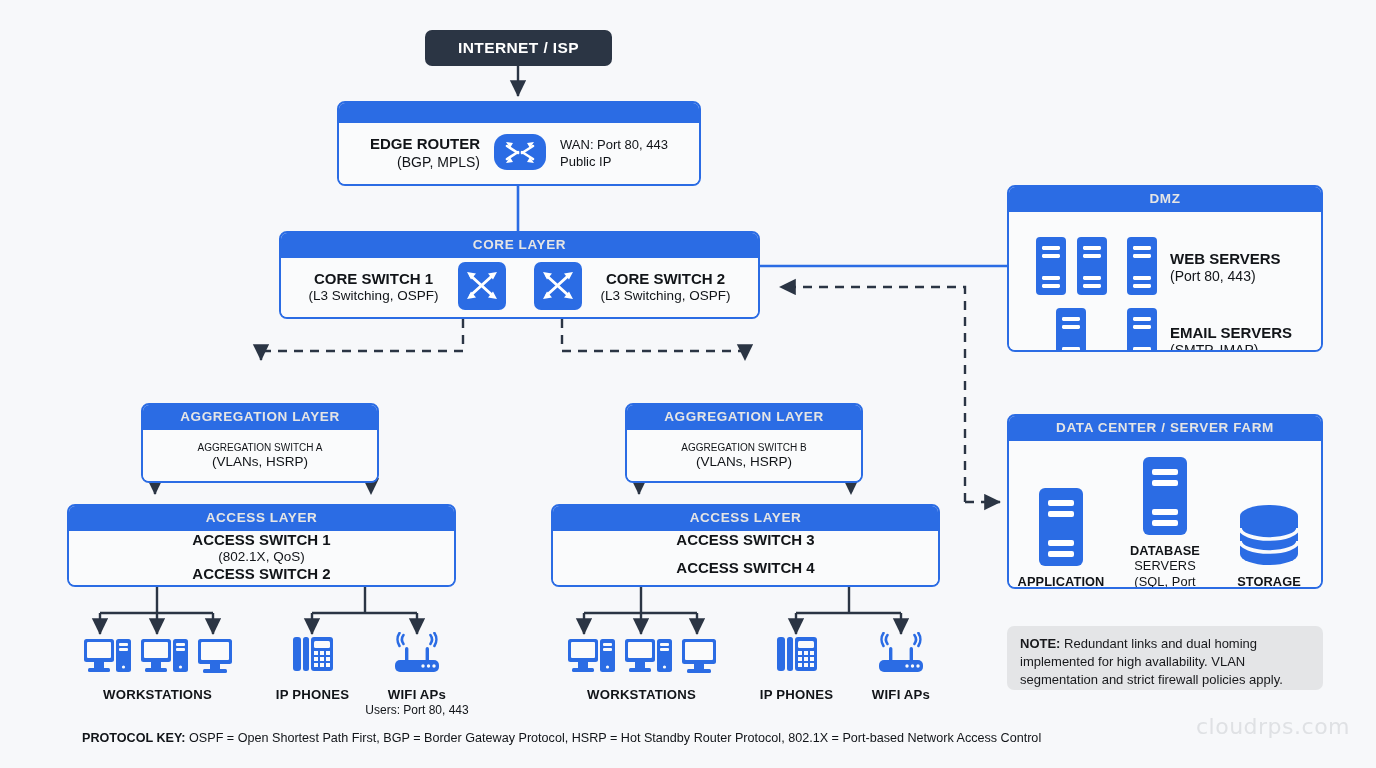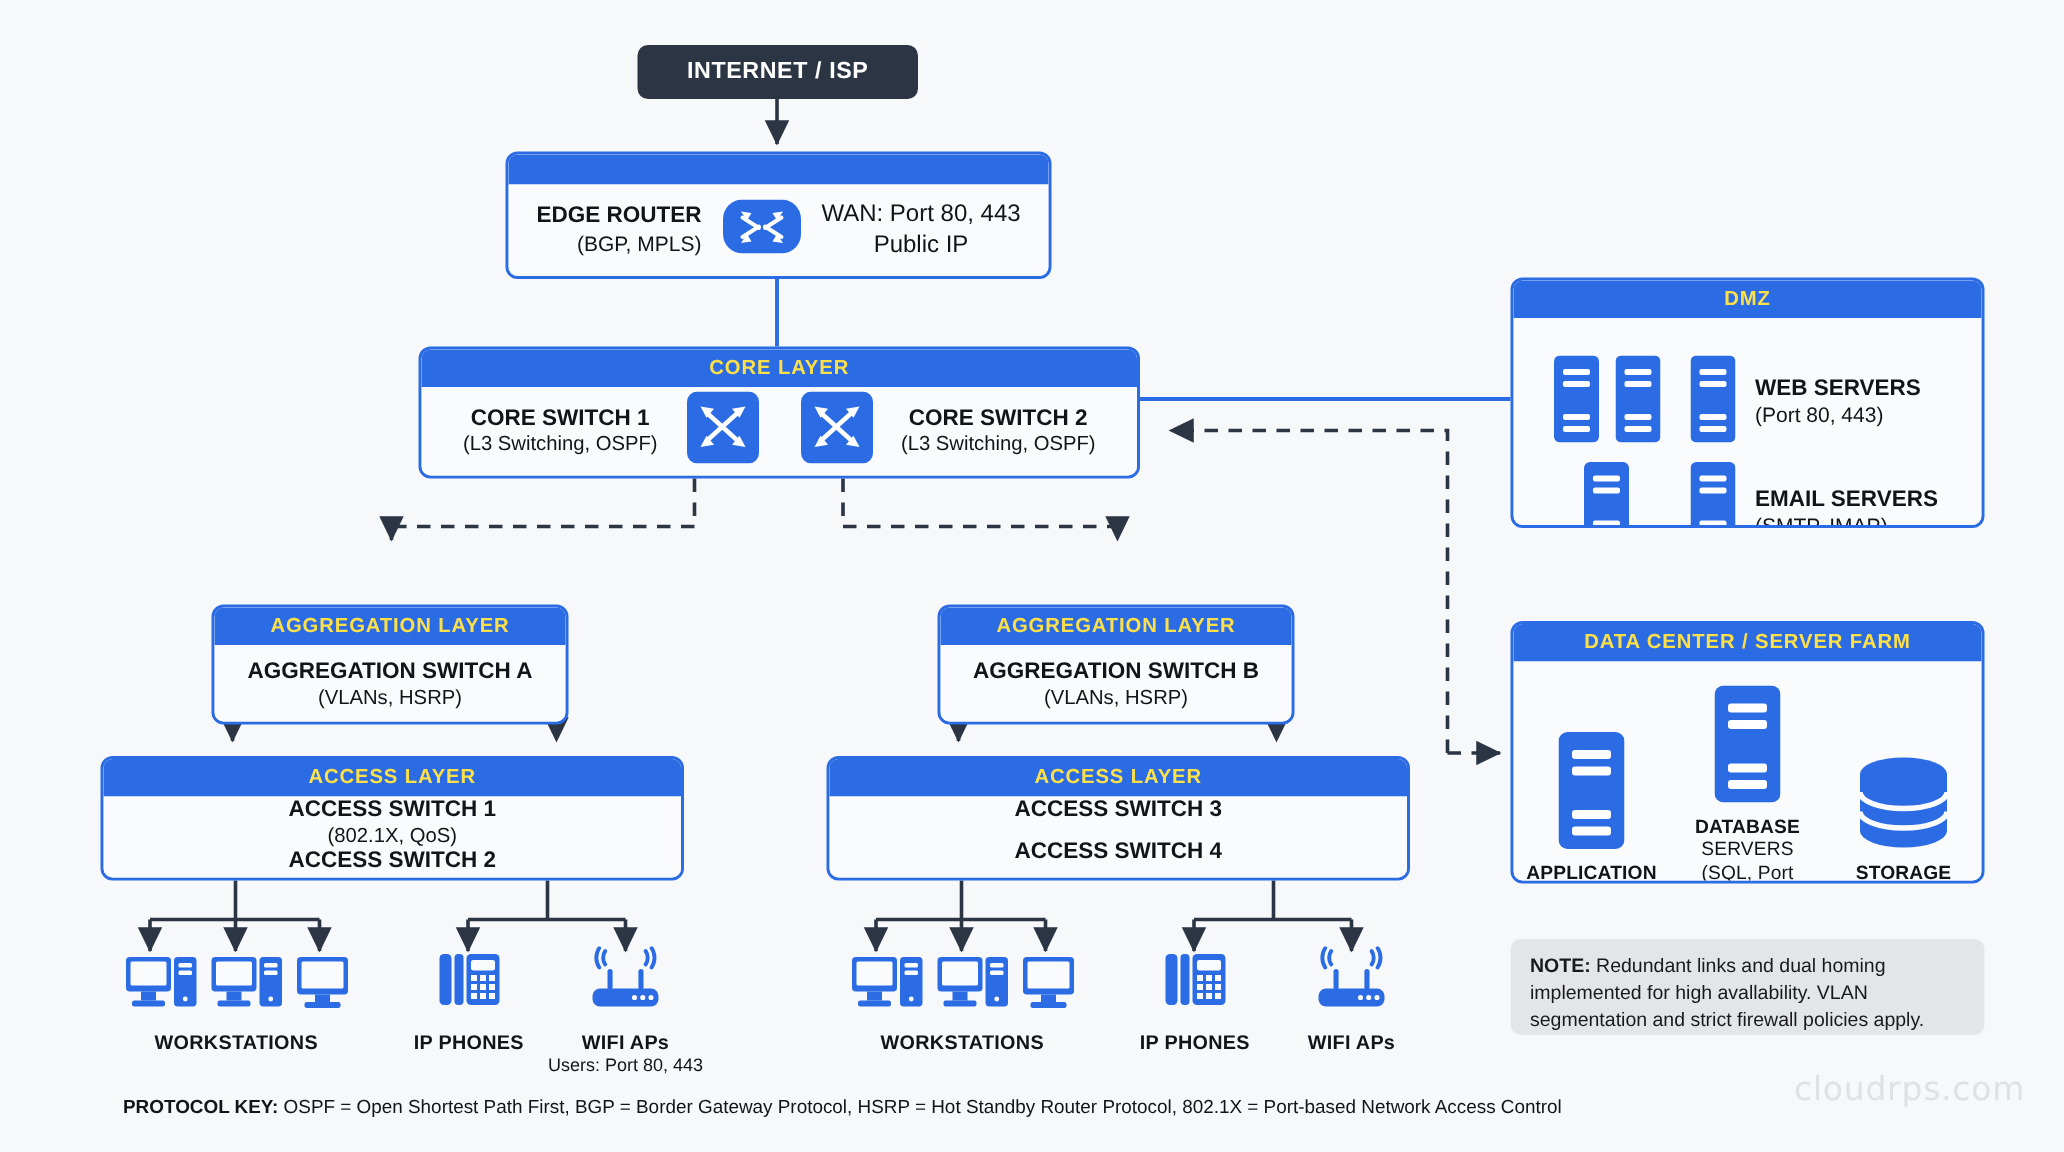--- a/index.html
+++ b/index.html
@@ -23,47 +23,47 @@
     color:#ffffff;font-size:15.5px;font-weight:bold;letter-spacing:.4px;
     display:flex;align-items:center;justify-content:center;
   }
 
   
   .card{
     border:2px solid #2b6ce4;border-radius:8px;background:#fafbfc;
     overflow:hidden;
   }
   .card > .hdr{
-    background:#2b6ce4;color:#fde047;
+    background:#2b6ce4;color:#e5e5e5;
     font-size:13.5px;font-weight:bold;letter-spacing:.6px;
     text-align:center;padding:5px 0 6px;
     line-height:1;
   }
   .card > .body{background:#fafbfc;}
 
   
   .edge{left:337px;top:101px;width:364px;height:85px;}
   .edge .hdr{height:20px;padding:0;}
   .edge .body{height:61px;display:flex;align-items:center;justify-content:center;gap:14px;}
   .edge .lbl{text-align:right;font-size:15px;font-weight:bold;line-height:1.25;white-space:nowrap;}
   .edge .lbl small{display:block;font-size:14px;font-weight:normal;}
-  .edge .rgt{font-size:16px;line-height:1.3;white-space:nowrap;text-align:center;}
+  .edge .rgt{font-size:13px;line-height:1.3;white-space:nowrap;}
 
   
   .core{left:279px;top:231px;width:481px;height:88px;}
   .core .body{height:60px;display:flex;align-items:center;justify-content:center;gap:0;}
   .core .sw{font-size:15px;font-weight:bold;text-align:center;line-height:1.22;white-space:nowrap;width:168px;}
   .core .sw small{display:block;font-size:13.5px;font-weight:normal;}
 
   
   .agg{width:238px;height:80px;margin-top:33px;}
   .aggA{left:141px;top:370px;}
   .aggB{left:625px;top:370px;}
   .agg .body{height:54px;display:flex;flex-direction:column;align-items:center;justify-content:center;}
-  .agg .t1{font-size:15px;font-weight:bold;line-height:1.2;}
+  .agg .t1{font-size:10px;font-weight:normal;line-height:1.2;}
   .agg .t2{font-size:13.5px;line-height:1.25;}
 
   
   .acc{width:389px;height:83px;}
   .accL{left:67px;top:504px;}
   .accR{left:551px;top:504px;}
   .acc .body{height:57px;display:flex;align-items:center;flex-direction:column;}
   .acc .half{flex:1;text-align:center;line-height:1.22;}
   .acc .half .t1{font-size:15px;font-weight:bold;}
   .acc .half .t2{font-size:13.5px;}

